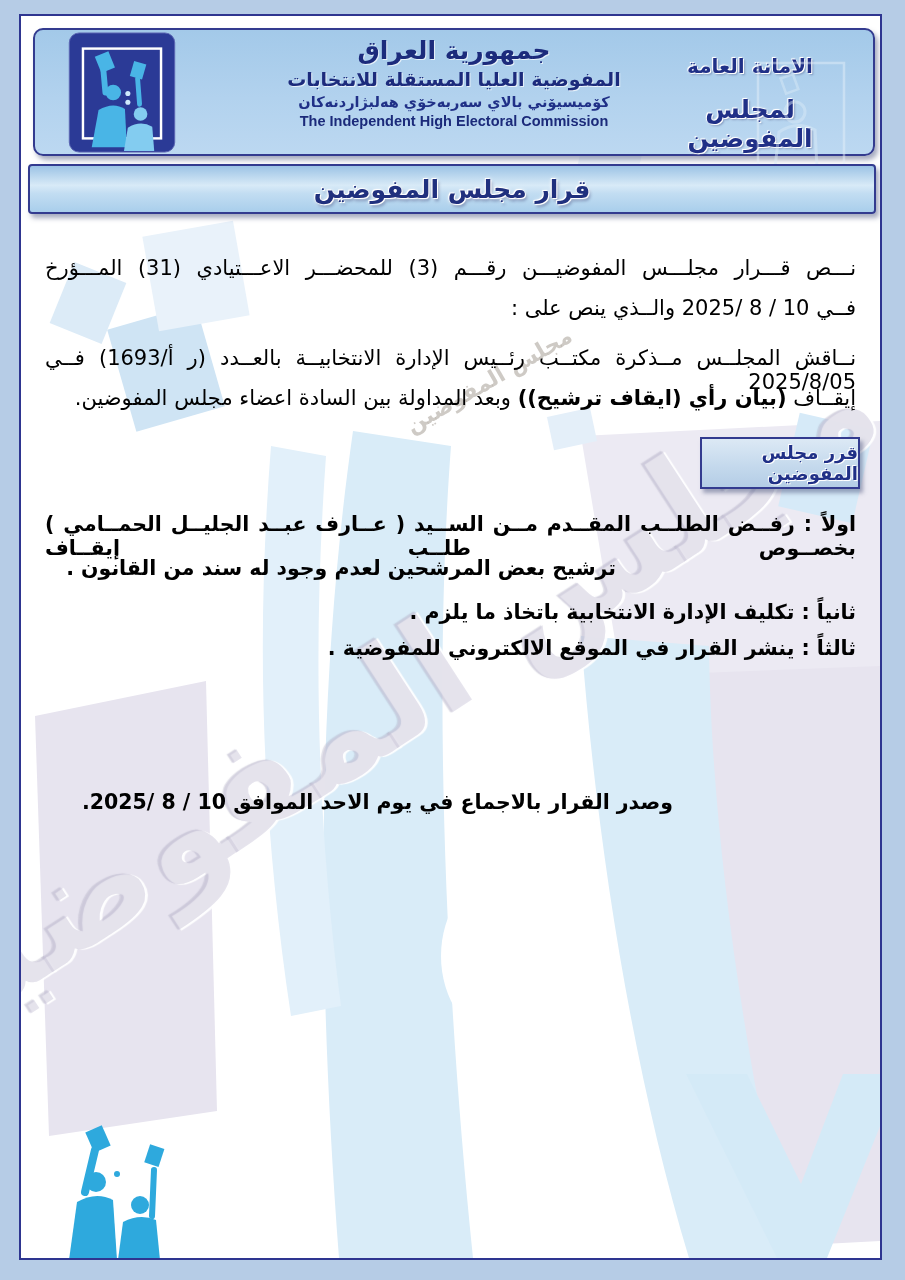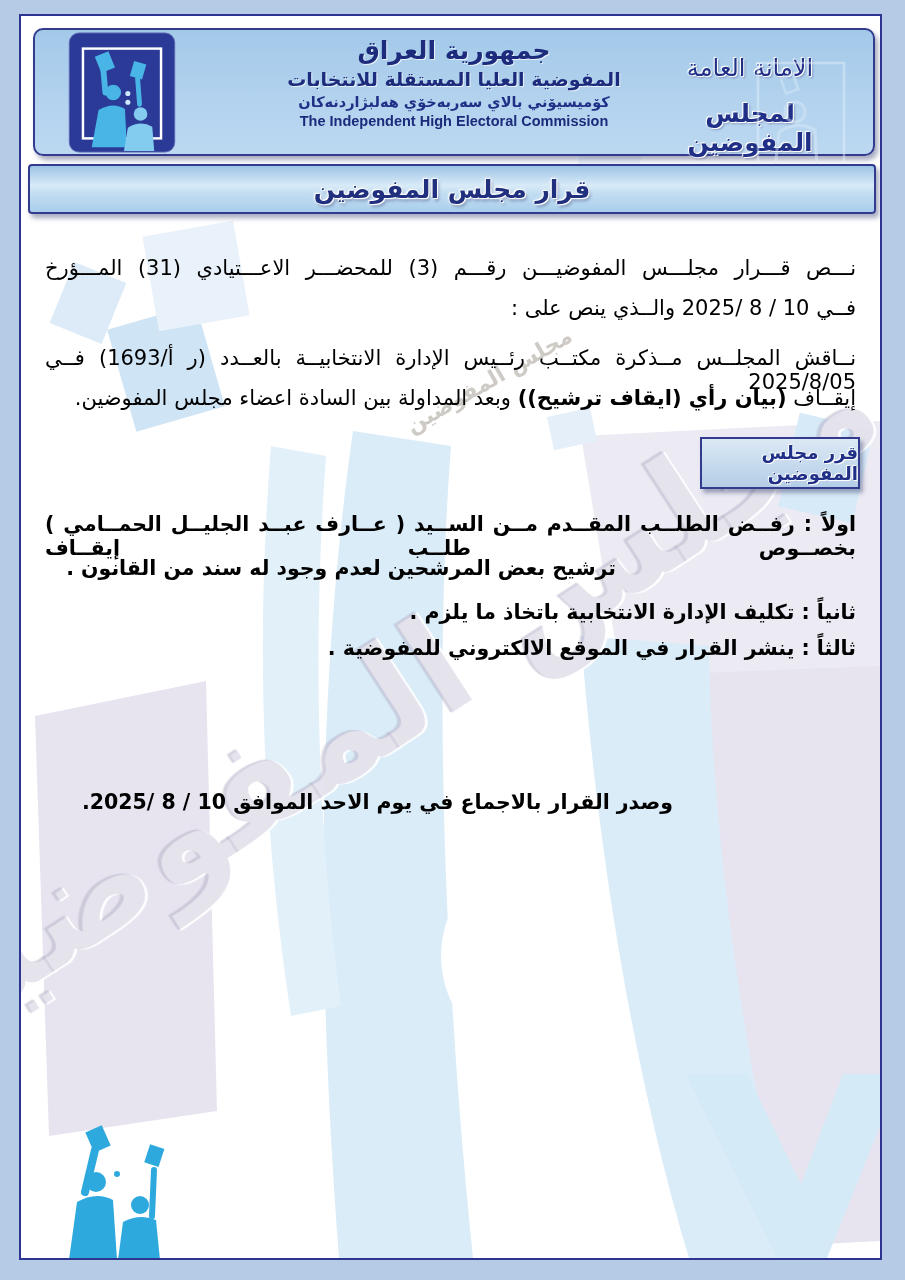--- a/index.html
+++ b/index.html
@@ -28,21 +28,21 @@
   .hdr-center{position:absolute;left:240px;right:240px;top:4px;text-align:center;
     color:#1c2b7c;direction:rtl;}
   .hdr-ar1{font-size:25px;font-weight:bold;line-height:1.35;
     text-shadow:1px 1px 0 rgba(255,255,255,0.7);}
   .hdr-ar2{font-size:19px;font-weight:bold;line-height:1.25;
     text-shadow:1px 1px 0 rgba(255,255,255,0.7);}
   .hdr-ku{font-size:14.5px;font-weight:bold;line-height:1.45;color:#203087;}
   .hdr-en{font-size:14.5px;font-weight:bold;line-height:1.2;color:#1b2a7a;
     font-family:"Liberation Sans",sans-serif;direction:ltr;}
   .hdr-right{position:absolute;right:18px;top:24px;width:210px;text-align:center;direction:rtl;}
-  .hdr-right .l1{font-size:24px;font-weight:normal;color:#203087;
+  .hdr-right .l1{font-size:20px;font-weight:bold;color:#203087;
     text-shadow:0 0 3px #fff,1px 1px 0 #fff,-1px -1px 0 #fff,2px 2px 2px rgba(30,40,100,0.35);}
   .hdr-right .l2{margin-top:17px;font-size:25px;font-weight:bold;color:#203087;
     text-shadow:0 0 3px #fff,1px 1px 0 #fff,-1px -1px 0 #fff,2px 2px 2px rgba(30,40,100,0.35);}
   .hdr-ghost{position:absolute;right:8px;top:6px;width:92px;height:114px;opacity:0.45;}
   
   .title-bar{position:absolute;z-index:2;left:7px;top:148px;width:848px;height:50px;
     background:linear-gradient(180deg,#9cc3e5 0%,#d8eaf7 42%,#c2ddf2 60%,#a9ceeb 100%);
     border:2px solid #333b8f;border-radius:4px;box-sizing:border-box;
     box-shadow:3px 4px 5px rgba(80,90,130,0.5);
     display:flex;align-items:center;justify-content:center;}

